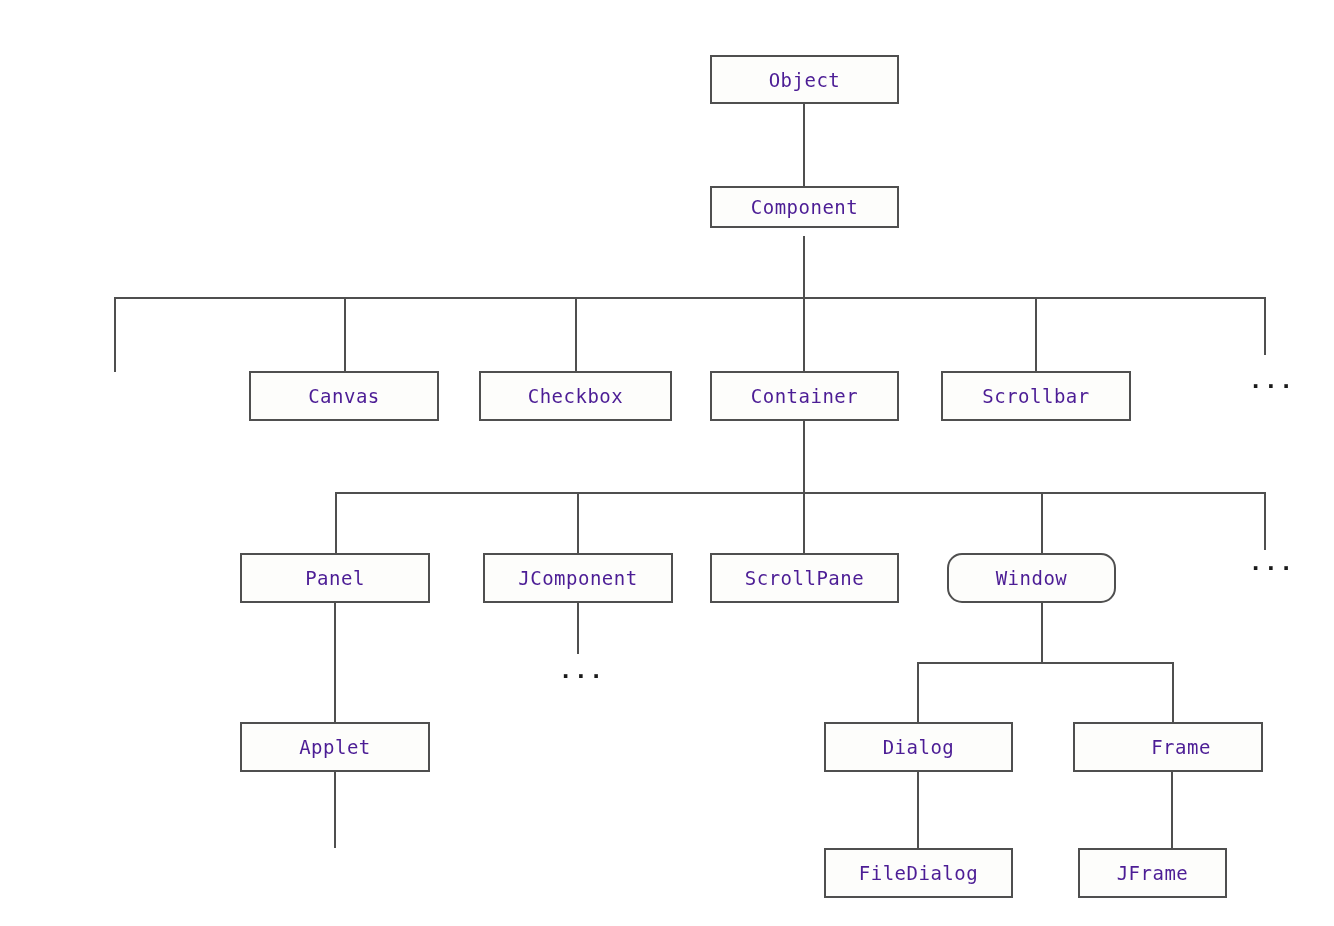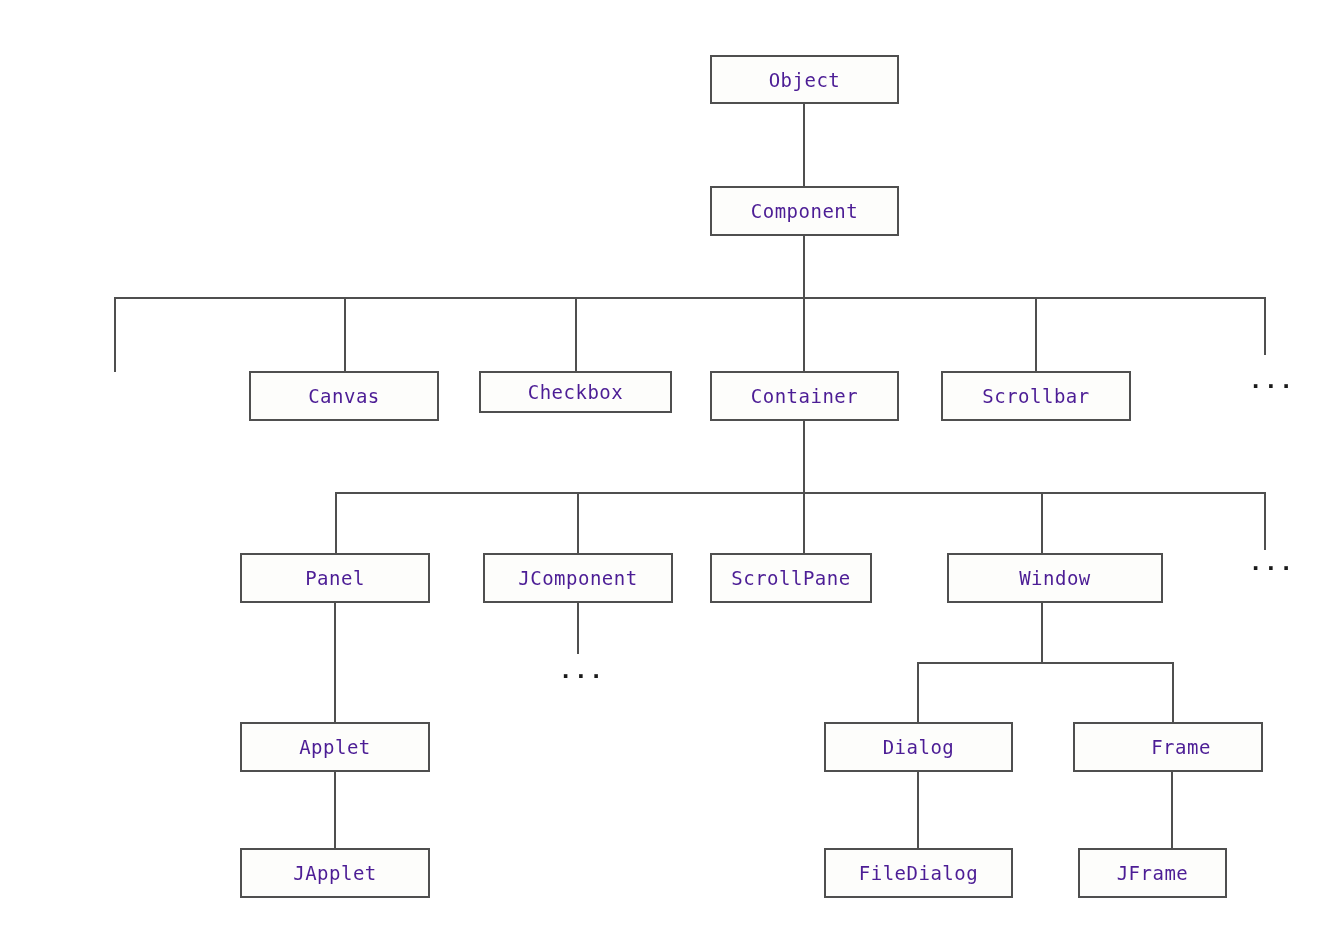--- a/index.html
+++ b/index.html
@@ -93,72 +93,69 @@
   <div class="edge-v" style="left:917px; top:662px; height:60px;"></div>
   <div class="edge-v" style="left:1172px; top:662px; height:60px;"></div>
 
   <div class="edge-v" style="left:917px; top:772px; height:76px;"></div>
   <div class="edge-v" style="left:1171px; top:772px; height:76px;"></div>
 
   <div class="node-box" style="left:710px; top:55px; width:189px; height:49px;">
     <span>Object</span>
   </div>
 
-  <div class="node-box" style="left:710px; top:186px; width:189px; height:50px;">
+  <div class="node-box" style="left:710px; top:186px; width:189px; height:42px;">
     <span>Component</span>
   </div>
 
 
   <div class="node-box" style="left:249px; top:371px; width:190px; height:50px;">
     <span>Canvas</span>
   </div>
 
-  <div class="node-box" style="left:479px; top:371px; width:193px; height:42px;">
+  <div class="node-box" style="left:479px; top:371px; width:193px; height:50px;">
     <span>Checkbox</span>
   </div>
 
   <div class="node-box" style="left:710px; top:371px; width:189px; height:50px;">
     <span>Container</span>
   </div>
 
   <div class="node-box" style="left:941px; top:371px; width:190px; height:50px;">
     <span>Scrollbar</span>
   </div>
 
   <div class="node-box" style="left:240px; top:553px; width:190px; height:50px;">
     <span>Panel</span>
   </div>
 
   <div class="node-box" style="left:483px; top:553px; width:190px; height:50px;">
     <span>JComponent</span>
   </div>
 
-  <div class="node-box" style="left:710px; top:553px; width:162px; height:50px;">
+  <div class="node-box" style="left:710px; top:553px; width:189px; height:50px;">
     <span>ScrollPane</span>
   </div>
 
-  <div class="node-box" style="left:947px; top:553px; width:216px; height:50px;">
+  <div class="node-box" style="left:947px; top:553px; width:169px; height:50px;border-radius:15px;">
     <span>Window</span>
   </div>
 
   <div class="node-box" style="left:240px; top:722px; width:190px; height:50px;">
     <span>Applet</span>
   </div>
 
   <div class="node-box" style="left:824px; top:722px; width:189px; height:50px;">
     <span>Dialog</span>
   </div>
 
   <div class="node-box" style="left:1073px; top:722px; width:190px; height:50px;padding-left:26px;">
     <span>Frame</span>
   </div>
 
-  <div class="node-box" style="left:240px; top:848px; width:190px; height:50px;">
-    <span>JApplet</span>
-  </div>
 
   <div class="node-box" style="left:824px; top:848px; width:189px; height:50px;">
     <span>FileDialog</span>
   </div>
 
   <div class="node-box" style="left:1078px; top:848px; width:149px; height:50px;justify-content:center;">
     <span>JFrame</span>
   </div>
 
   <div class="ellipsis-mark" style="left:1249px; top:370px;">...</div>

